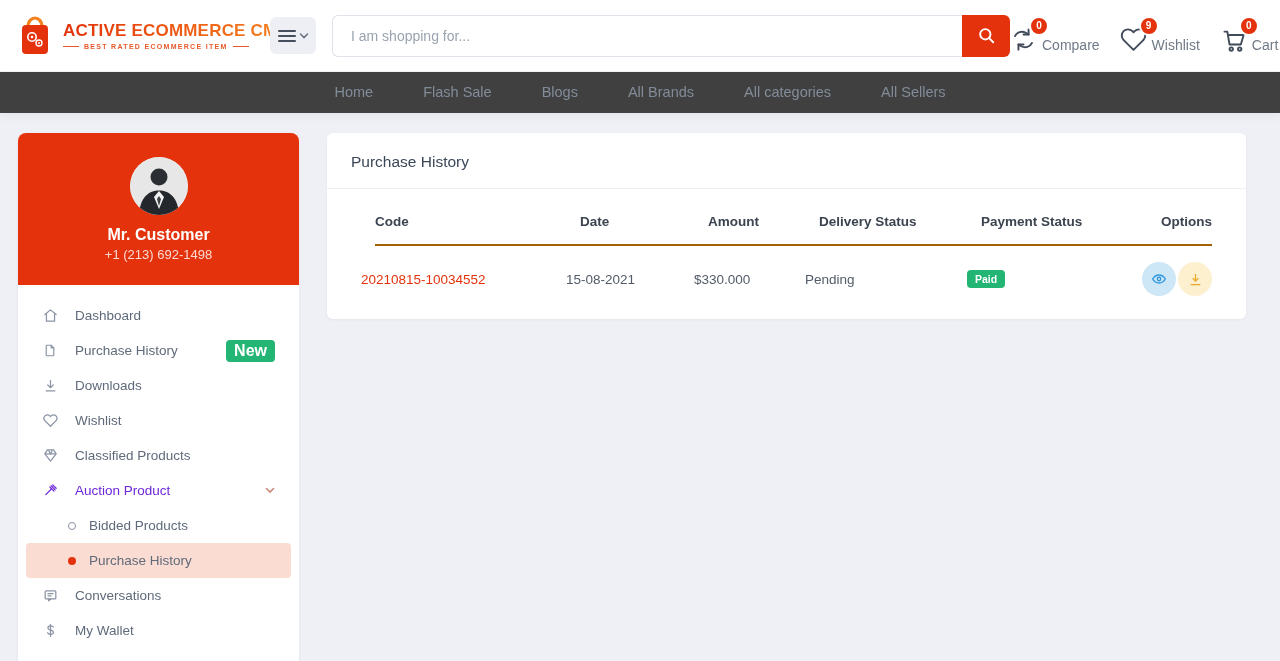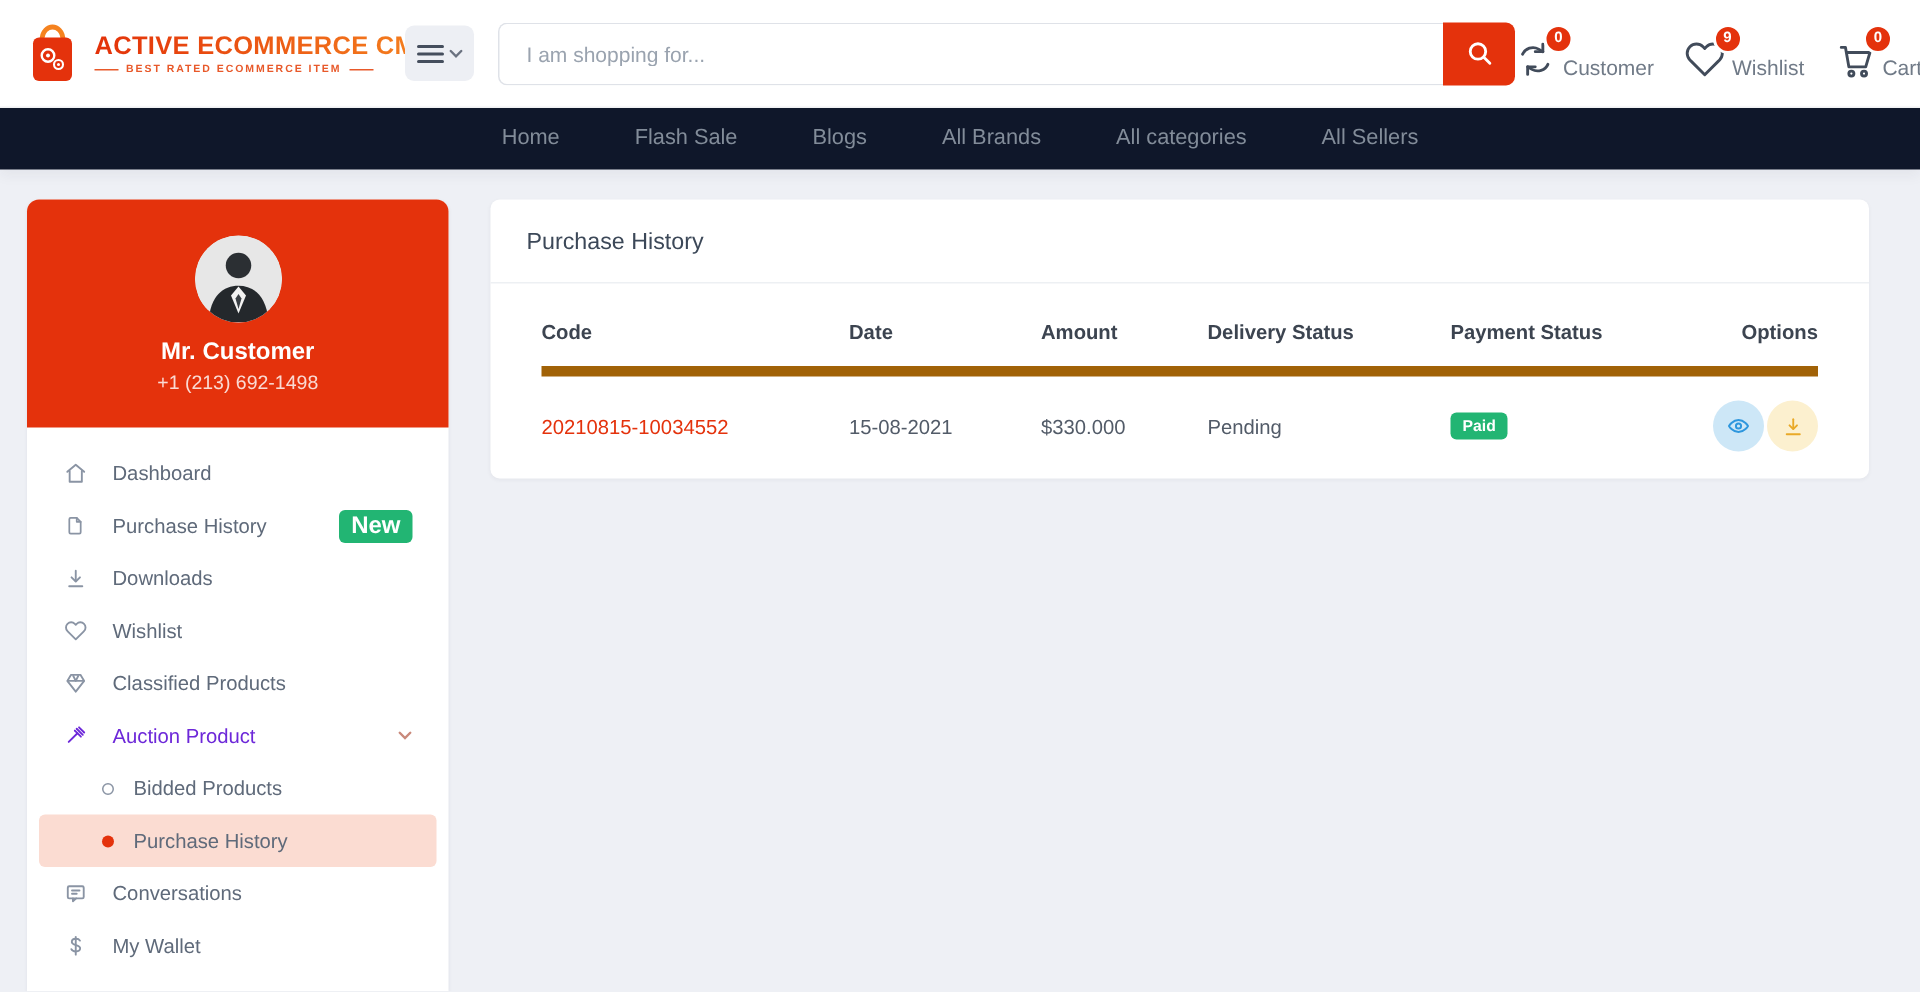--- a/index.html
+++ b/index.html
@@ -50,21 +50,21 @@
   .count-badge {
     position:absolute; top:-2px; left:19px; min-width:20px; height:20px; padding:0 4px;
     background:#e4320c; border:2.5px solid #fff; border-radius:10px;
     color:#fff; font-size:10px; font-weight:700;
     display:flex; align-items:center; justify-content:center; line-height:1;
   }
   .action-label { font-size:14px; color:#707a87; line-height:1.1; }
 
   
   .navbar {
-    height:41px; background:#0f172a; display:flex; align-items:center; justify-content:center;
+    height:41px; background:#404040; display:flex; align-items:center; justify-content:center;
     box-shadow:0 4px 8px rgba(30,40,60,.05);
     position:relative; z-index:2;
   }
   .nav-link {
     padding:0 25px; font-size:14.5px; color:#828c99; cursor:pointer; line-height:41px;
   }
 
   
   .content {
     height:548px; display:flex; gap:28px; padding:20px 37px 0 18px; overflow:hidden;
@@ -113,21 +113,21 @@
   }
   .card-title {
     font-size:15.5px; color:#3c4858; padding:20px 24px 17px; border-bottom:1px solid #edf0f3;
   }
   .table { padding:0 34px; }
   .t-row {
     display:grid;
     grid-template-columns: 205px 128px 111px 162px 175px 1fr;
     align-items:center;
   }
-  .t-head { padding:25px 0 15px; border-bottom:7px solid #a16207; }
+  .t-head { padding:25px 0 15px; border-bottom:2px solid #a16207;margin-left:14px; }
   .th { font-size:13.5px; font-weight:700; color:#3c4450; }
   .th-options { text-align:right; }
   .t-body { padding:16px 0; }
   .td { font-size:13.5px; color:#525b68; }
   .code-link { color:#e4320c; text-decoration:none; font-size:13.5px; }
   .badge-paid {
     display:inline-block; background:#22b573; color:#fff; font-size:10.5px; font-weight:700;
     padding:4px 8px; border-radius:4px; line-height:1;
   }
   .options-cell { display:flex; justify-content:flex-end; gap:2px; }
@@ -194,21 +194,21 @@
     <div class="action">
       <span class="action-icon">
         <svg width="27" height="27" viewBox="0 0 24 24" fill="none" stroke="currentColor" stroke-width="1.7" stroke-linecap="round" stroke-linejoin="round">
           <path d="M4.5 9 C6 5.5 10.5 4 14 6 L16.5 7.5"></path>
           <polyline points="16.5 3 16.5 7.5 12 7.5"></polyline>
           <path d="M19.5 15 C18 18.5 13.5 20 10 18 L7.5 16.5"></path>
           <polyline points="7.5 21 7.5 16.5 12 16.5"></polyline>
         </svg>
       </span>
       <span class="count-badge">0</span>
-      <span class="action-label">Customer</span>
+      <span class="action-label">Compare</span>
     </div>
     <div class="action">
       <span class="action-icon">
         <svg width="27" height="27" viewBox="0 0 24 24" fill="none" stroke="currentColor" stroke-width="1.7" stroke-linejoin="round">
           <path d="M20.8 4.6a5.5 5.5 0 0 0-7.8 0L12 5.6l-1-1a5.5 5.5 0 0 0-7.8 7.8l1 1L12 21.2l7.8-7.8 1-1a5.5 5.5 0 0 0 0-7.8z"></path>
         </svg>
       </span>
       <span class="count-badge">9</span>
       <span class="action-label">Wishlist</span>
     </div>

